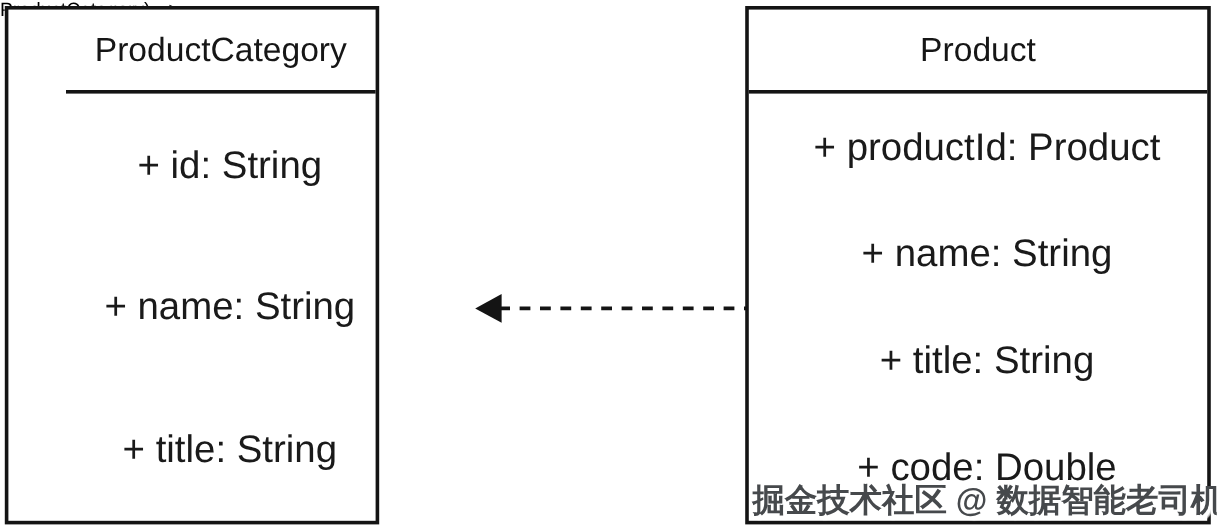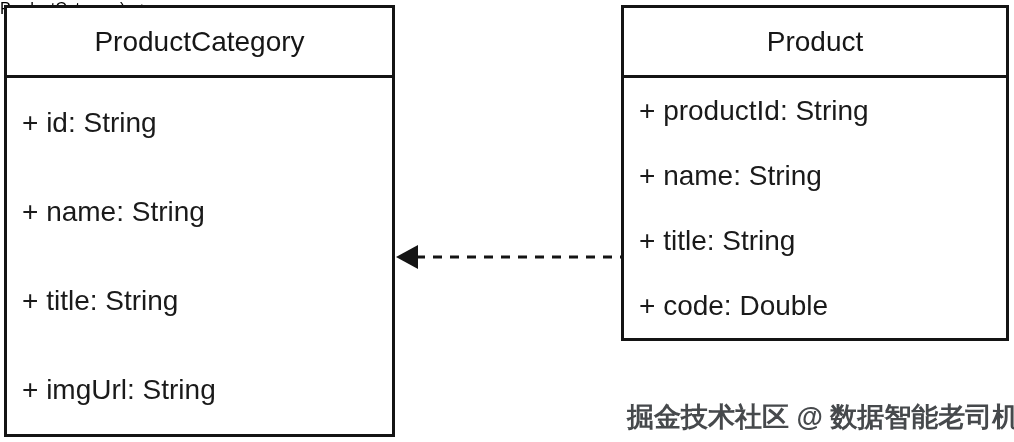--- a/index.html
+++ b/index.html
@@ -15,44 +15,45 @@
     overflow: hidden;
   }
   .class-box {
     position: absolute;
     background: #ffffff;
     border: 3px solid #141414;
     box-sizing: border-box;
     display: flex;
     flex-direction: column;
   }
-  #class-box-left  { left: 4px;   top: 5px; width: 391px; height: 432px; }
-  #class-box-right { left: 621px; top: 5px; width: 388px; height: 336px; }
+  #class-box-left  { left: 4px;   top: 5px; width: 312px; height: 432px; padding-left: 48px; }
+  #class-box-right { left: 621px; top: 5px; width: 388px; height: 432px; }
   .class-header {
     flex: 0 0 67px;
     border-bottom: 3px solid #141414;
     display: flex;
     align-items: center;
     justify-content: center;
     font-size: 28px;
     color: #161616;
   }
   .class-attrs {
     flex: 1 1 auto;
     display: flex;
     flex-direction: column;
     justify-content: space-around;
     padding: 0;
   }
   .attr {
-    font-size: 28px;
+    font-size: 32px;
     line-height: 25px;
     color: #1a1a1a;
     padding-left: 15px;
     white-space: nowrap;
+    text-align: center;
   }
   #connector {
     position: absolute;
     left: 395px;
     top: 243px;
     width: 228px;
     height: 28px;
   }
   #watermark {
     position: absolute;
@@ -71,29 +72,28 @@
 
 
 
 
 <div class="class-box" id="class-box-left">
   <div class="class-header">ProductCategory</div>
   <div class="class-attrs">
     <div class="attr">+ id: String</div>
     <div class="attr">+ name: String</div>
     <div class="attr">+ title: String</div>
-    <div class="attr">+ imgUrl: String</div>
   </div>
 </div>
 
 
 <div class="class-box" id="class-box-right">
   <div class="class-header">Product</div>
   <div class="class-attrs">
-    <div class="attr">+ productId: String</div>
+    <div class="attr">+ productId: Product</div>
     <div class="attr">+ name: String</div>
     <div class="attr">+ title: String</div>
     <div class="attr">+ code: Double</div>
   </div>
 </div>
 
  ProductCategory) --&gt;
 <svg id="connector" viewBox="0 0 228 28" xmlns="http://www.w3.org/2000/svg">
   <line x1="21" y1="14" x2="228" y2="14" stroke="#141414" stroke-width="3" stroke-dasharray="9,8"></line>
   <polygon points="1,14 23,2 23,26" fill="#141414"></polygon>

